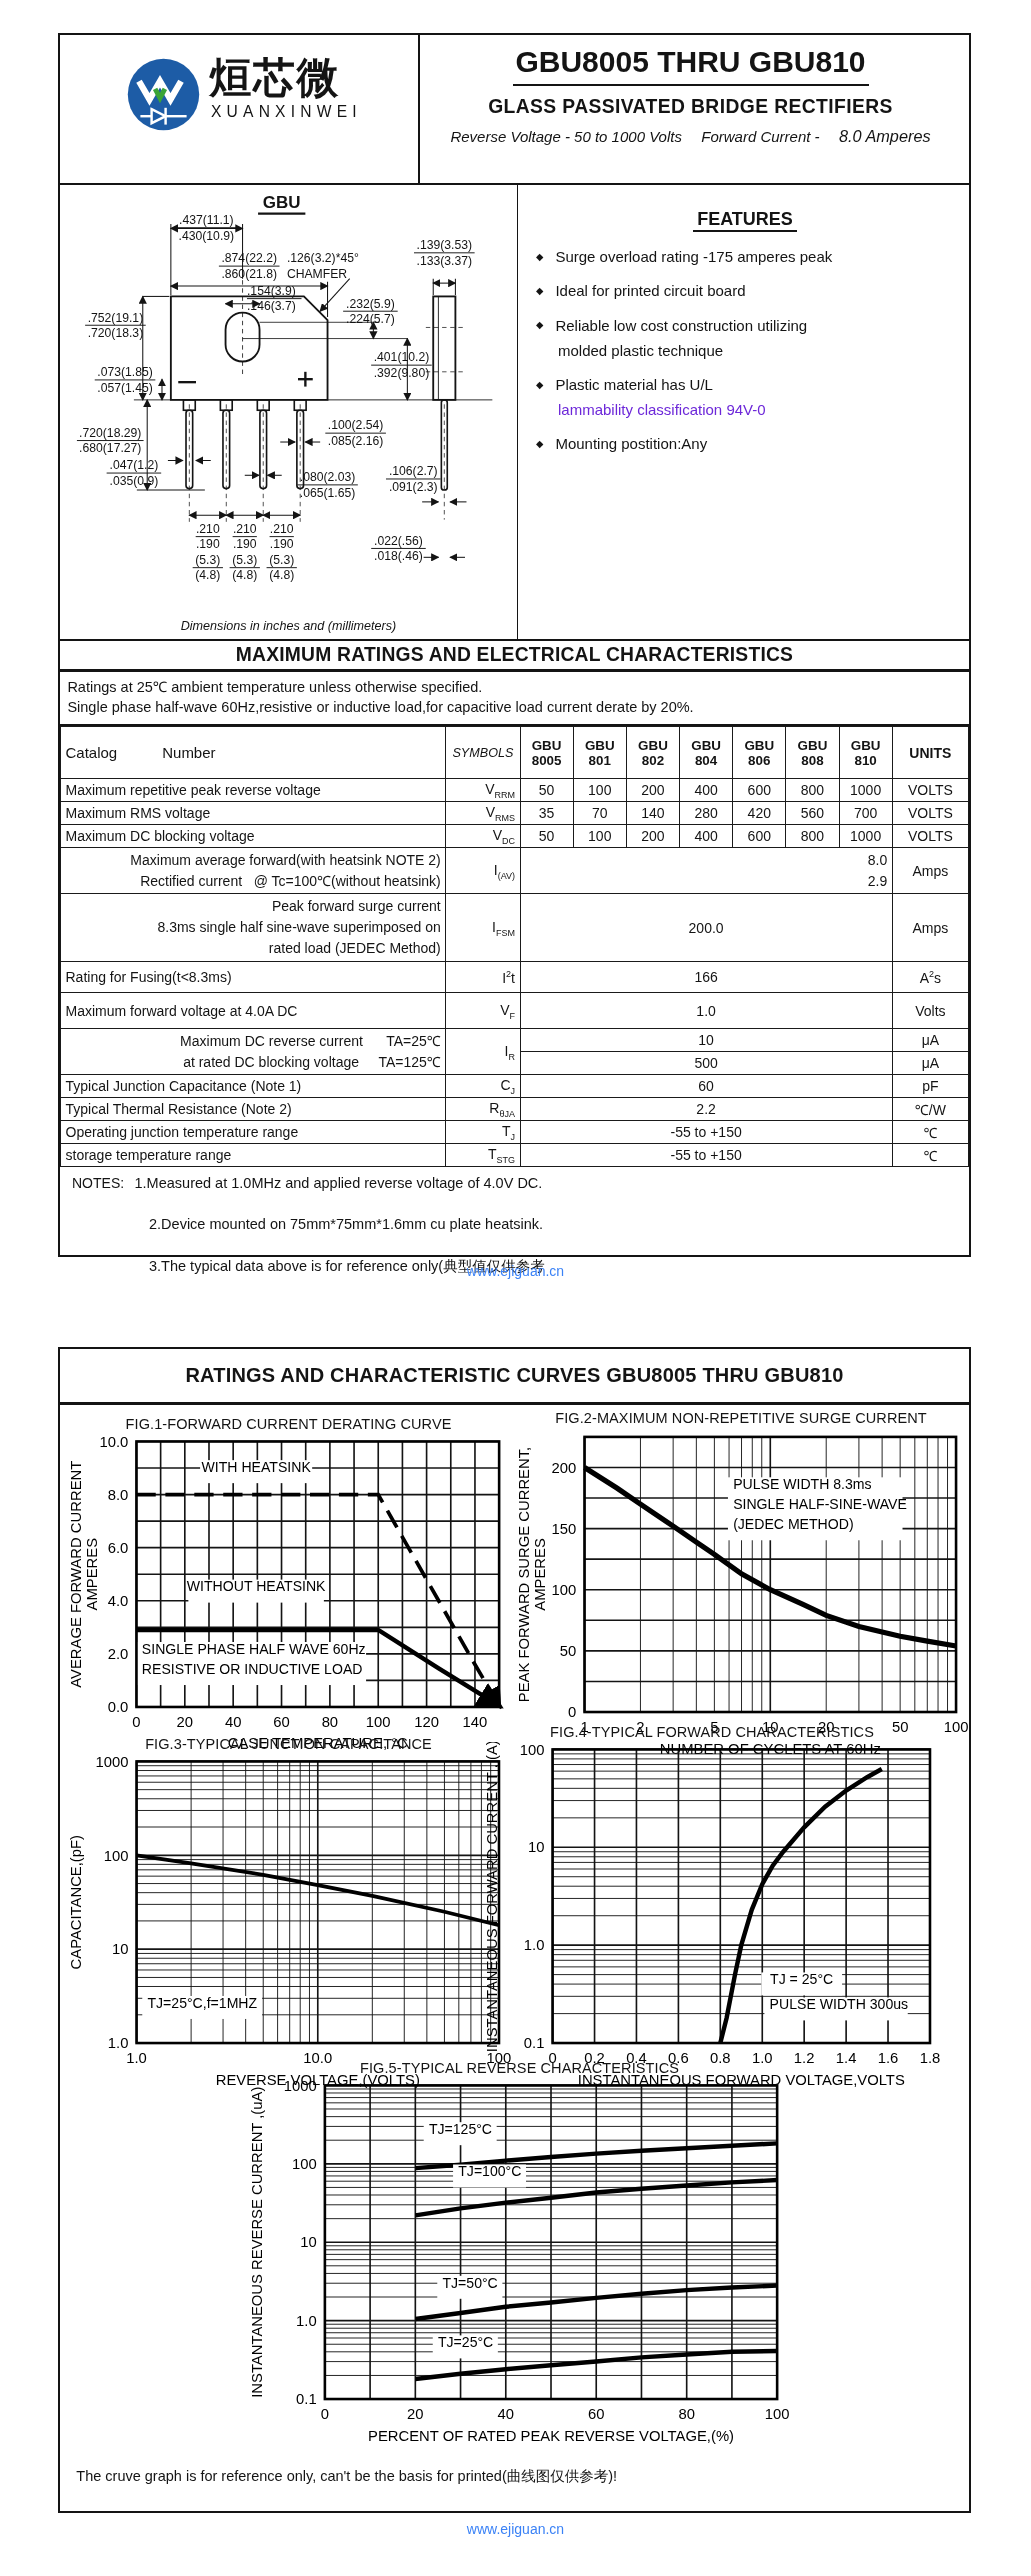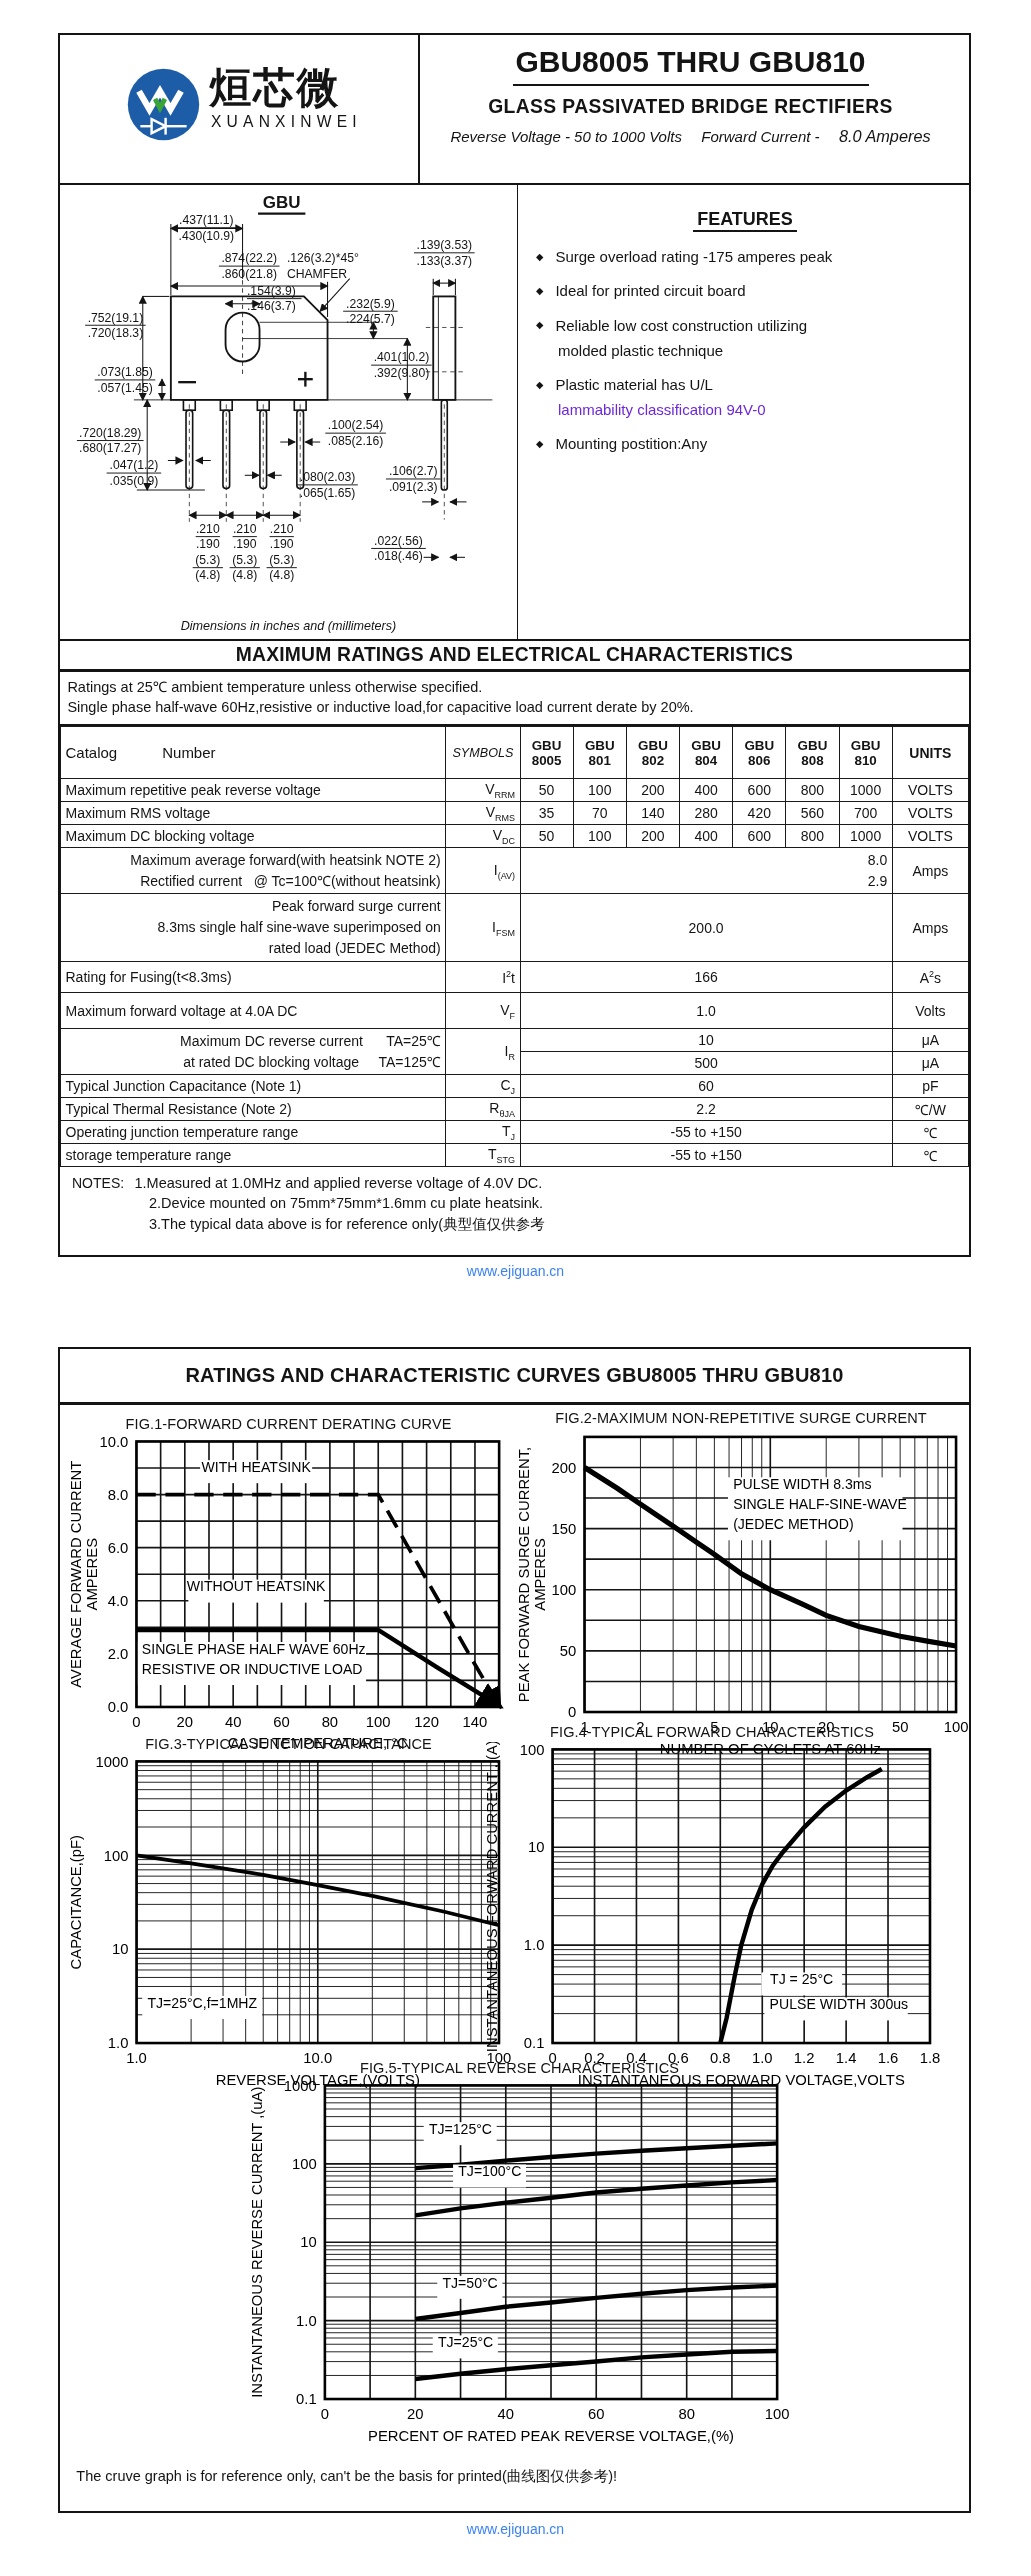--- a/index.html
+++ b/index.html
@@ -5,21 +5,21 @@
   html,body{margin:0;padding:0;}
   body{width:1031px;height:2576px;position:relative;background:#fff;color:#141414;
        font-family:"Liberation Sans",sans-serif;}
   .sheet{position:absolute;left:58px;width:913px;border:2.2px solid #141414;background:#fff;box-sizing:border-box;}
   #sheet1{top:33px;height:1224px;}
   #sheet2{top:1347px;height:1166px;}
 
   
   .hdr{position:relative;height:148px;border-bottom:2.2px solid #141414;}
   .hdr-divider{position:absolute;left:358px;top:0;width:1.5px;height:100%;background:#141414;}
-  .logo-block{position:absolute;left:65px;top:31px;display:flex;align-items:flex-start;}
+  .logo-block{position:absolute;left:65px;top:21px;display:flex;align-items:flex-start;}
   .logo-cn{font-size:42px;font-weight:bold;letter-spacing:1.5px;line-height:1.05;margin-left:7.4px;}
   .logo-en{font-size:15.6px;letter-spacing:5.2px;margin-left:9px;margin-top:3px;}
   .title-block{position:absolute;left:371px;top:10.4px;width:519px;text-align:center;}
   .main-title{font-size:30px;font-weight:bold;letter-spacing:0px;}
   .title-rule{width:356px;height:2.2px;background:#141414;margin:4.5px auto 10.4px auto;}
   .subtitle{font-size:19.3px;font-weight:bold;letter-spacing:0.4px;}
   .specs{margin-top:9px;font-style:italic;font-size:15px;display:flex;justify-content:center;gap:19.3px;align-items:baseline;}
   .specs .big{font-size:16.3px;}
 
   
@@ -52,21 +52,21 @@
   .part-h{white-space:pre-line;text-align:center;font-weight:bold;font-size:13.4px;line-height:1.15;}
   .sym-h{font-style:italic;text-align:center;font-size:12.6px;}
   .units-h{font-weight:bold;text-align:center;font-size:14px;}
   .cat-h{font-size:15px;}
   .cat-h .gap{display:inline-block;width:45px;}
   .two-line div{line-height:1.5;text-align:right;}
 
   .notes{padding:7.4px 12px;font-size:14.5px;}
   .notes-first{display:flex;gap:10.4px;}
   .notes-label{font-size:14px;}
-  .note-line{margin-left:77px;margin-top:4px;}
+  .note-line{margin-left:77px;margin-top:25px;}
   .note-line.first{margin-left:0;margin-top:0;}
 
   .www{position:absolute;left:0;width:100%;text-align:center;font-size:14px;color:#3b82f6;}
   #www1{top:1263px;}
   #www2{top:2521px;}
 
   
   .curves-title{height:53px;display:flex;align-items:center;justify-content:center;
                 font-weight:bold;font-size:20px;border-bottom:3px solid #141414;letter-spacing:0.2px;}
   .fig{position:absolute;}

